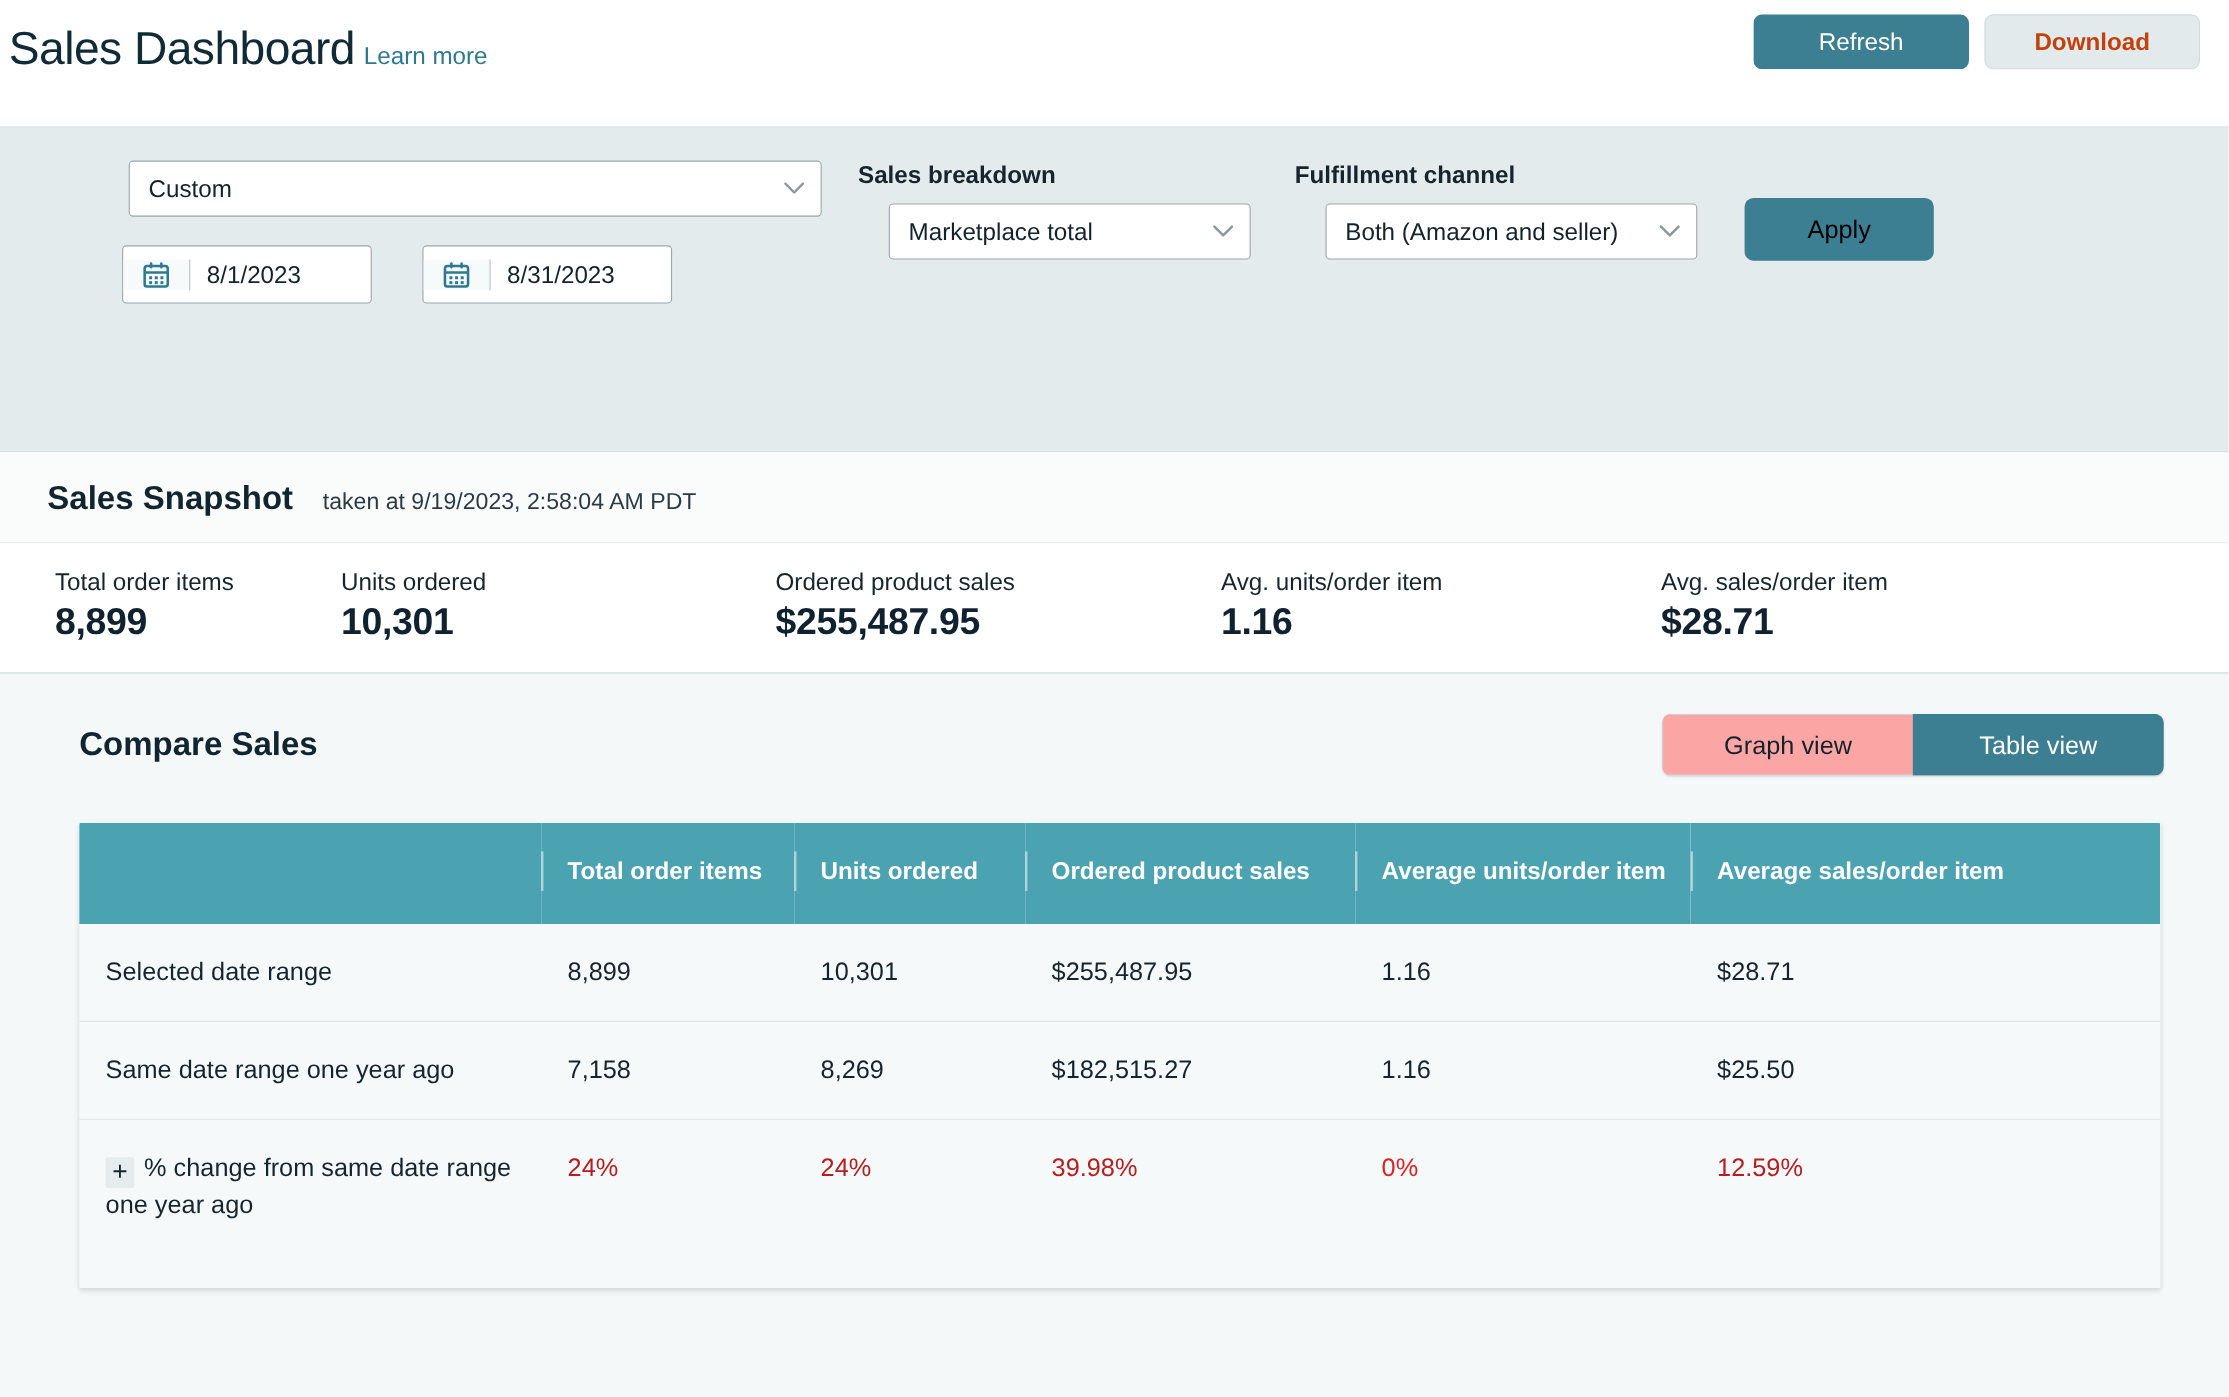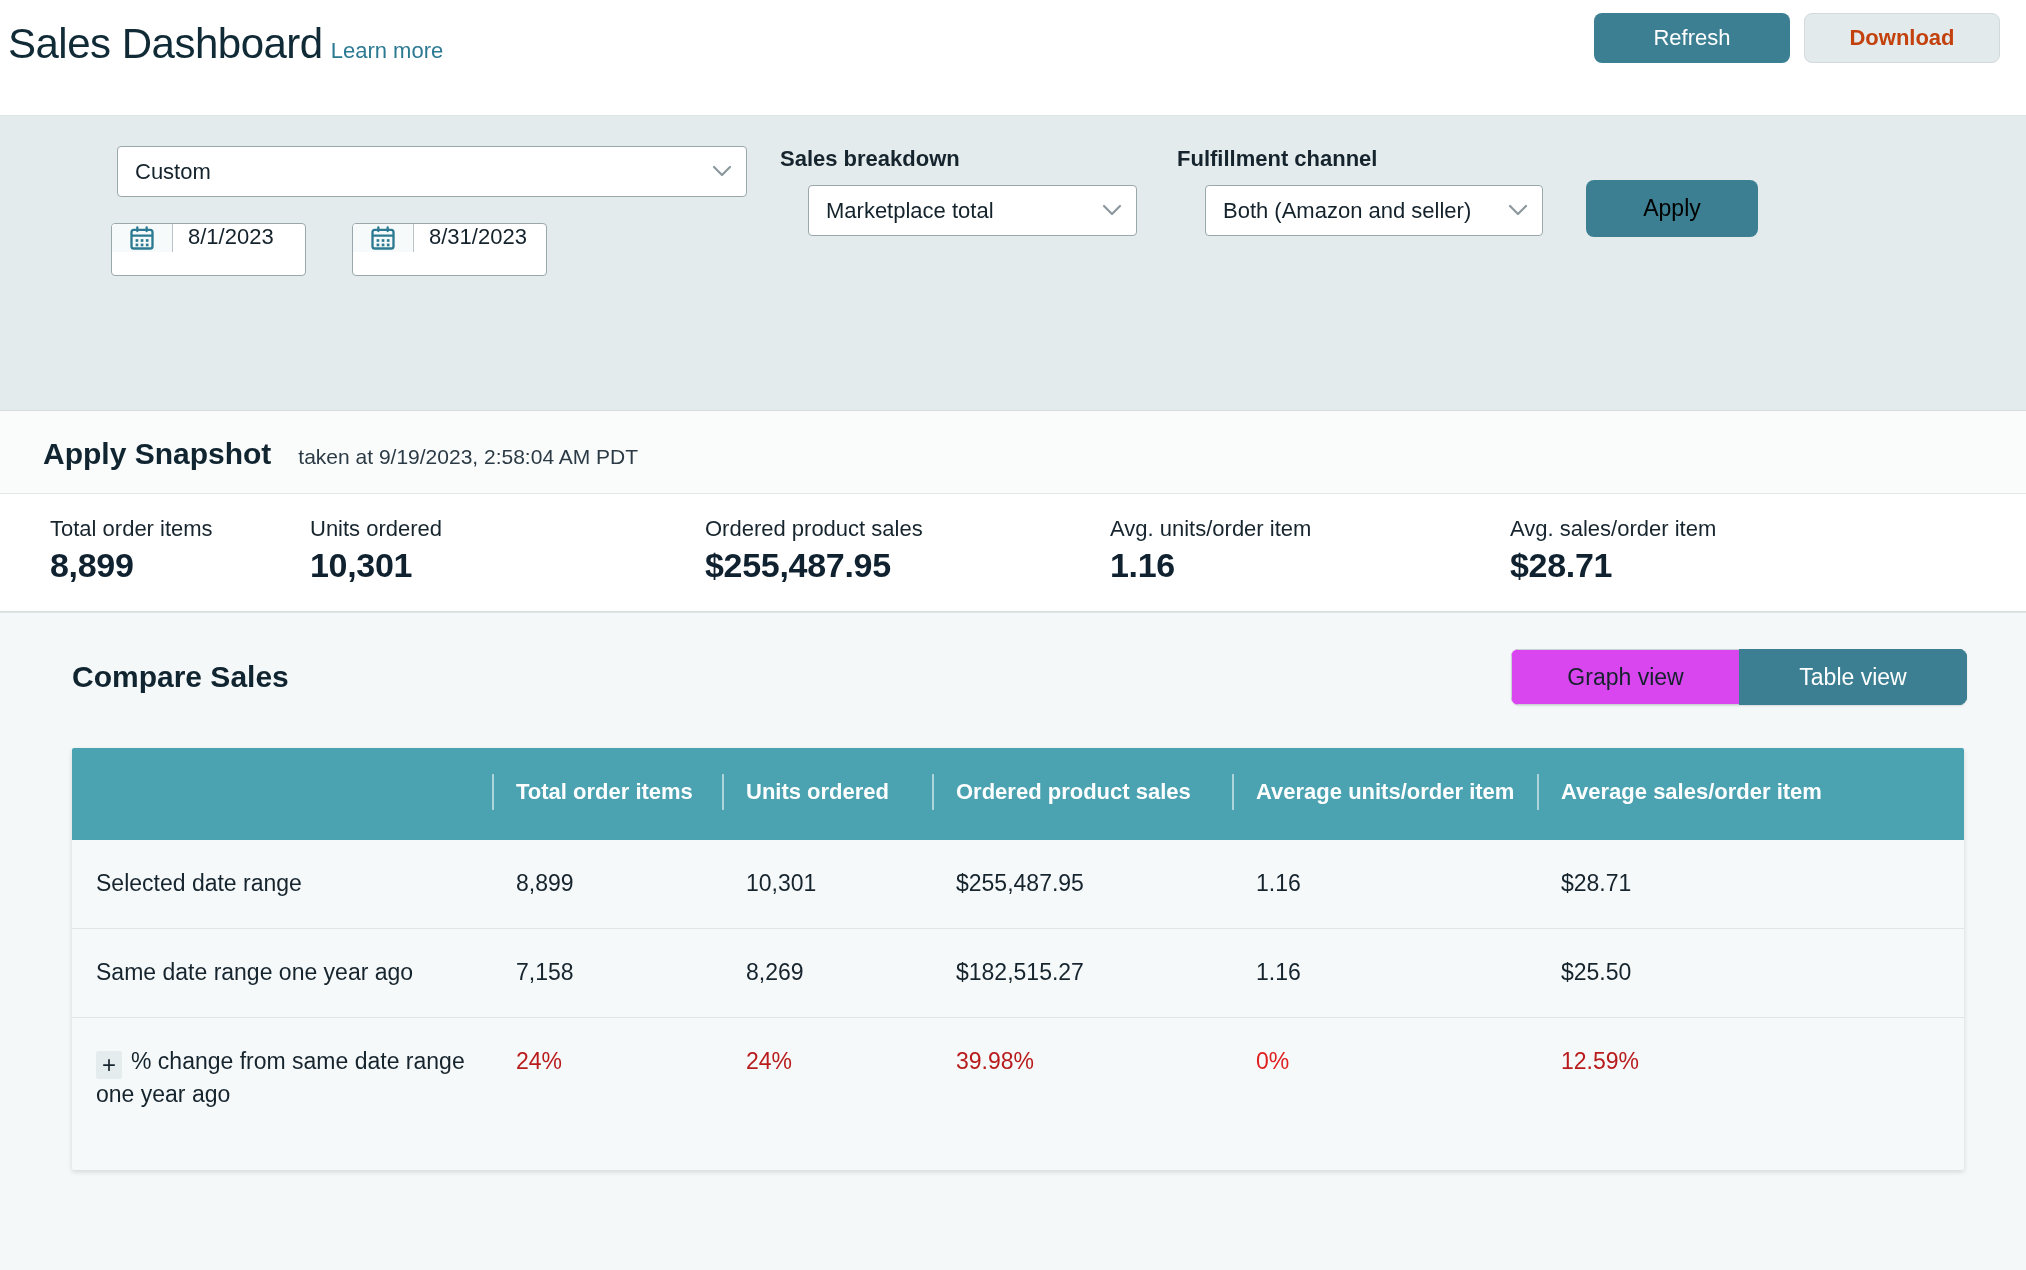--- a/index.html
+++ b/index.html
@@ -113,26 +113,26 @@
   }
 
   .date-inputs {
     display: flex;
     gap: 46px;
     margin-top: 26px;
     padding-left: 22px;
   }
   .date-input {
     display: flex;
-    align-items: flex-start;
+    align-items: center;
     border: 1px solid #9aa7ab;
     border-radius: 4px;
     background: #ffffff;
     height: 53px;
-    width: 195px;
+    width: 227px;
     overflow: hidden;
   }
   .cal-btn {
     width: 61px;
     background: #f7fafa;
     border-right: 1px solid #b9c3c6;
     display: flex;
     align-items: center;
     justify-content: center;
     cursor: pointer;
@@ -195,21 +195,21 @@
     box-shadow: 0 1px 2px rgba(0,0,0,.12);
   }
   .view-btn {
     font-size: 23px;
     height: 56px;
     width: 228px;
     display: flex;
     align-items: center;
     justify-content: center;
     cursor: pointer;
-    background: #d946ef;
+    background: #fca5a5;
     color: #14222b;
     border: 1px solid #c9d2d5;
   }
   .view-btn.active {
     background: #3c7f92;
     color: #ffffff;
     border-color: #3c7f92;
   }
   .view-btn:first-child { border-right: 0; }
 
@@ -359,21 +359,21 @@
 
     <div class="apply-wrap">
       <div class="btn-apply">Apply</div>
     </div>
 
   </div>
 </div>
 
 <div class="snapshot">
   <div class="snapshot-head">
-    <span class="snapshot-title">Apply Snapshot</span>
+    <span class="snapshot-title">Sales Snapshot</span>
     <span class="snapshot-time">taken at 9/19/2023, 2:58:04 AM PDT</span>
   </div>
   <div class="kpis">
     <div class="kpi" style="width:310px; padding-left:50px;">
       <div class="kpi-label">Total order items</div>
       <div class="kpi-value">8,899</div>
     </div>
     <div class="kpi" style="width:395px;">
       <div class="kpi-label">Units ordered</div>
       <div class="kpi-value">10,301</div>

